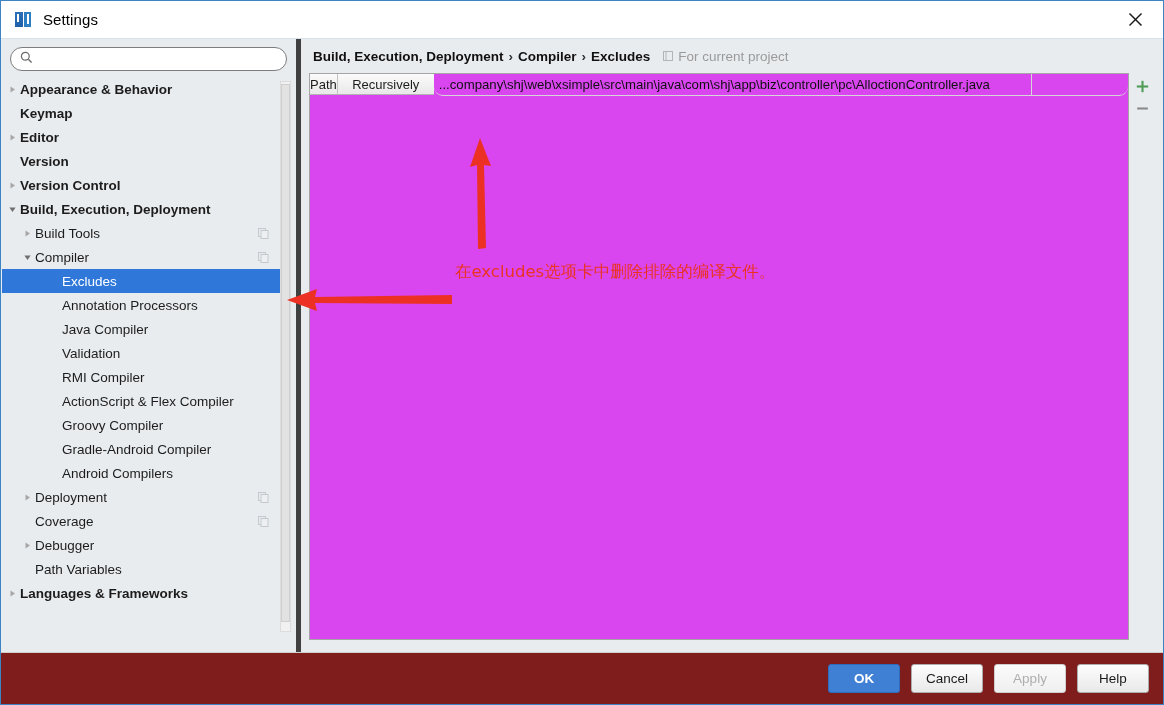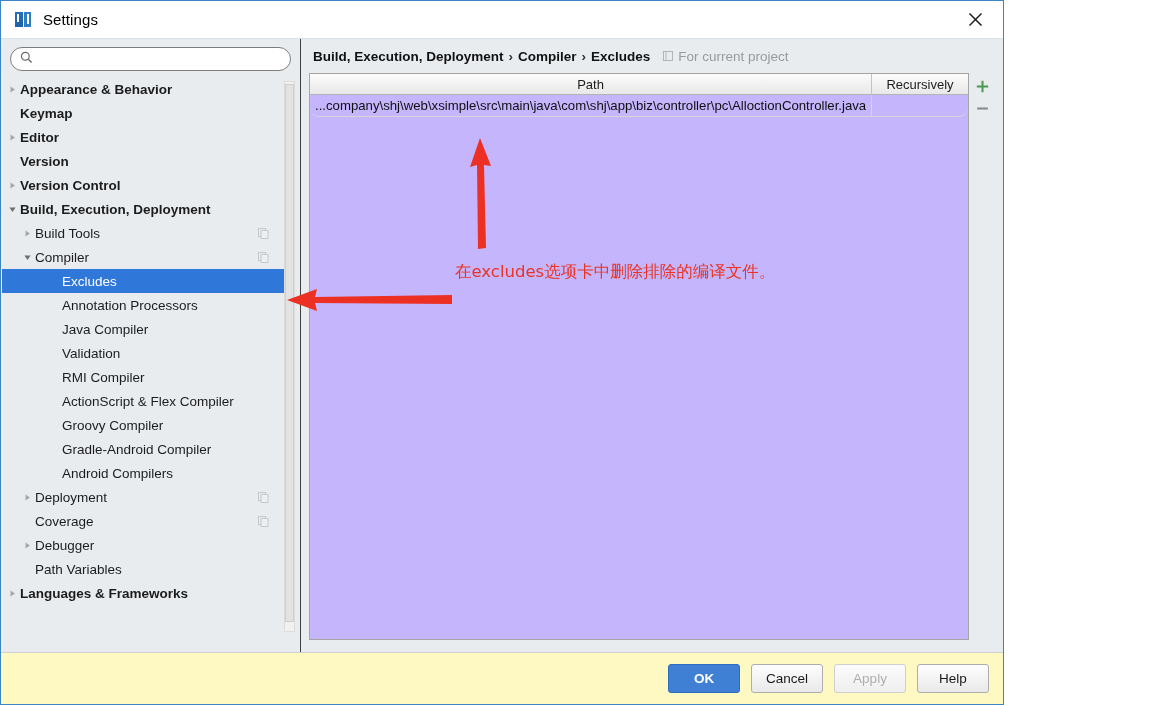--- a/index.html
+++ b/index.html
@@ -14,21 +14,21 @@
     font-size: 13px;
     color: #1a1a1a;
     overflow: hidden;
     position: relative;
   }
 
   
   #window {
     position: absolute;
     left: 0; top: 0;
-    width: 1004px; height: 705px;
+    width: 1164px; height: 705px;
     box-sizing: border-box;
     border: 1px solid #3c84c4;
     background: #ffffff;
     display: flex;
     flex-direction: column;
   }
 
   
   #titlebar {
     height: 37px;
@@ -89,21 +89,21 @@
   }
 
   
   #sidebar {
     width: 300px;
     flex: 0 0 300px;
     background: #e9ecef;
     display: flex;
     flex-direction: column;
     box-sizing: border-box;
-    border-right: 1px solid #404040;
+    border-right: 5px solid #404040;
     position: relative;
   }
   #search-wrap {
     padding: 8px 9px 6px 9px;
     flex: 0 0 auto;
   }
   #search-box {
     height: 24px;
     background: #ffffff;
     border: 1px solid #7d7d7d;
@@ -241,24 +241,24 @@
   
   #table-panel {
     flex: 1 1 auto;
     display: flex;
     min-height: 0;
     margin-bottom: 12px;
   }
   #table-outer {
     flex: 1 1 auto;
     border: 1px solid #a5a5a5;
-    background: #c4b5fd;
+    background: #d946ef;
     min-width: 0;
     display: flex;
-    flex-direction: column;
+    flex-direction: row;
     box-sizing: border-box;
   }
   #table-header {
     height: 21px;
     flex: 0 0 21px;
     display: flex;
     background: linear-gradient(#fbfbfb, #e8e8e8);
     border-bottom: 1px solid #b4b4b4;
     box-sizing: border-box;
   }
@@ -333,21 +333,21 @@
     color: #ea3323;
     font-size: 16.5px;
     font-family: "DejaVu Sans", sans-serif;
     white-space: nowrap;
   }
 
   
   #footer {
     flex: 0 0 52px;
     height: 52px;
-    background: #fef9c3;
+    background: #7f1d1d;
     border-top: 1px solid #d0d0ce;
     display: flex;
     align-items: center;
     justify-content: flex-end;
     padding-right: 14px;
     box-sizing: border-box;
   }
   .btn {
     height: 29px;
     min-width: 72px;

